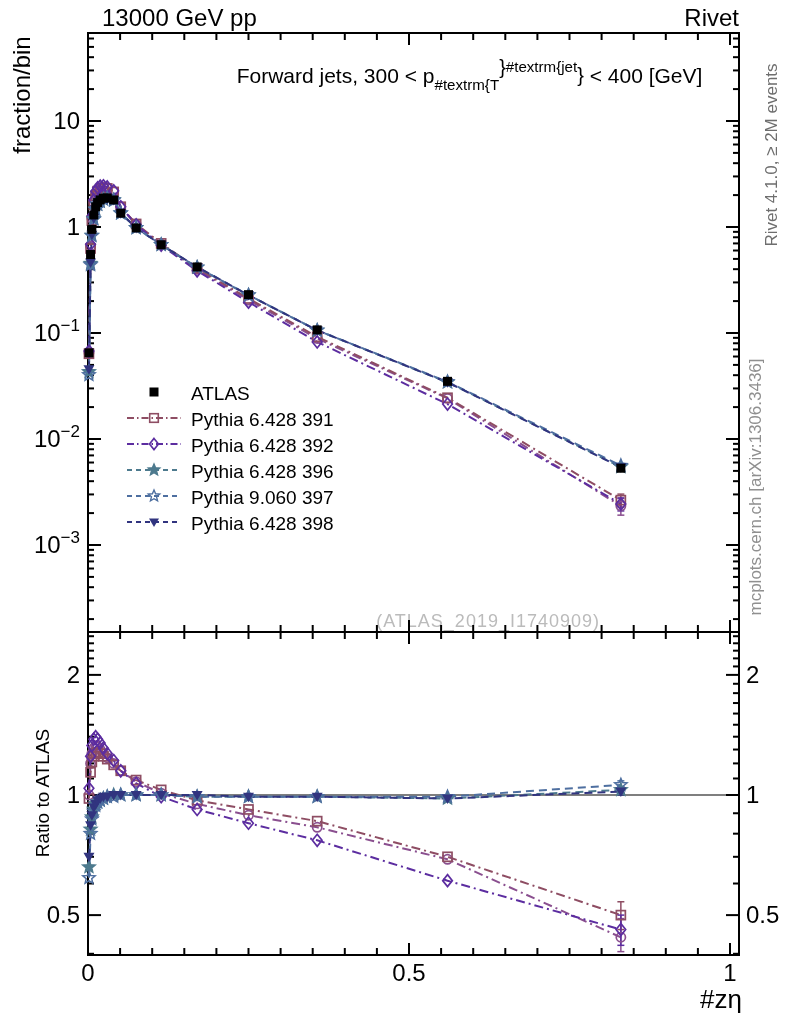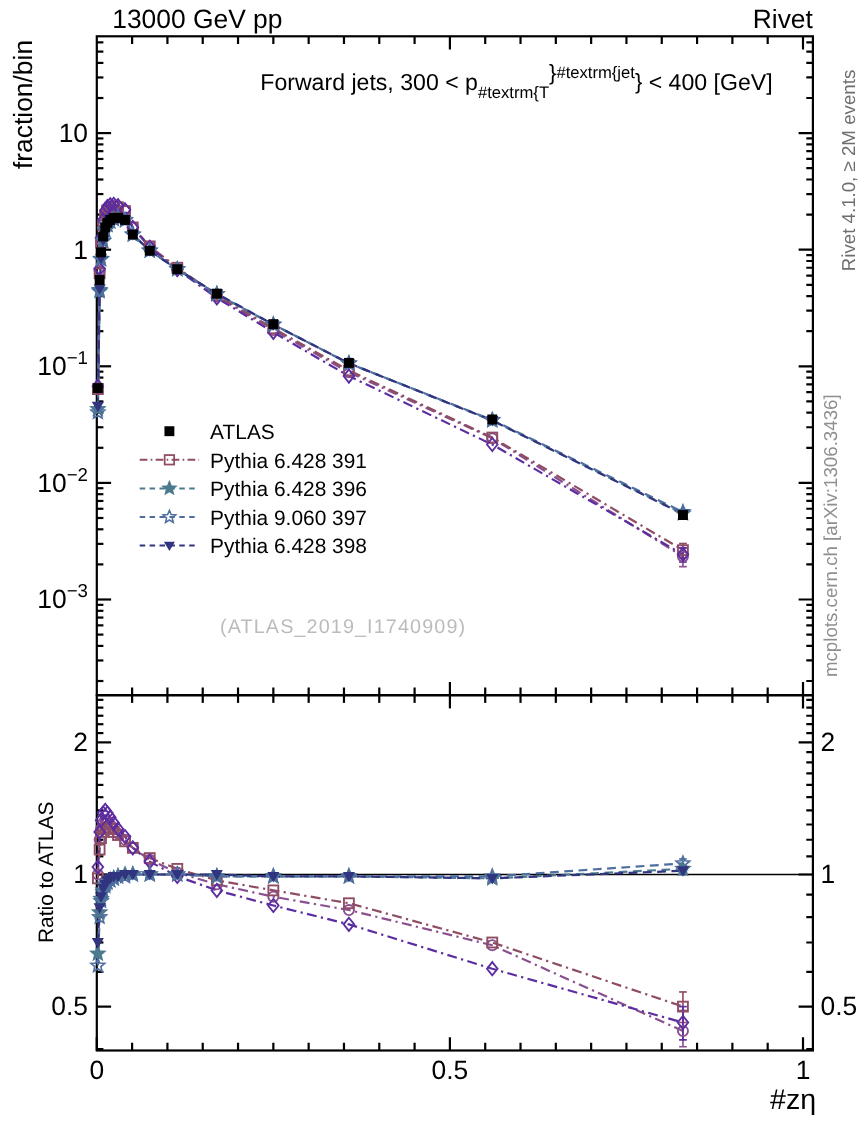--- a/index.html
+++ b/index.html
@@ -15,21 +15,21 @@
   #plot-title .t-brace2{font-size:0.95em;vertical-align:0.05em;}
   #ytitle-top{left:-48px;top:81px;width:140px;height:28px;font-size:24px;text-align:center;
               transform:rotate(-90deg);}
   #ytitle-ratio{left:-20px;top:780px;width:130px;height:26px;font-size:19px;text-align:center;
               transform:rotate(-90deg);}
   #xlabel{right:44px;top:984px;font-size:26px;}
   #note-rivet{left:652px;top:145px;width:240px;height:20px;font-size:17px;color:#6e6e6e;
               text-align:center;transform:rotate(-90deg);white-space:nowrap;}
   #note-mcplots{left:606px;top:477px;width:300px;height:20px;font-size:17px;color:#8f8f8f;
               text-align:center;transform:rotate(-90deg);white-space:nowrap;}
-  #watermark{left:200px;top:559px;width:400px;text-align:left;font-size:18px;color:#bbbbbb;
+  #watermark{left:200px;top:611px;width:400px;text-align:right;font-size:18px;color:#bbbbbb;
               letter-spacing:1px;}
   #legend{left:126px;top:383px;}
   .legend-row{display:flex;align-items:flex-start;height:26px;}
   .legend-icon{width:56px;height:18px;flex:0 0 56px;}
   .legend-label{font-size:19px;margin-left:9px;white-space:nowrap;}
   svg text{font-family:"Liberation Sans", sans-serif;}
 </style>
 </head>
 <body>
 
@@ -587,20 +587,29 @@
         <svg class="legend-icon" width="56" height="18">
           <line x1="1" y1="9" x2="55" y2="9" stroke="#8e4d63" stroke-width="1.8" stroke-dasharray="7 3 1.5 3"></line>
           <g>
             <rect x="23.7" y="4.7" width="8.6" height="8.6" fill="none" stroke="#8e4d63" stroke-width="1.6"></rect>
           </g>
         </svg>
         <span class="legend-label">Pythia 6.428 391</span>
       </div>
       <div class="legend-row">
         <svg class="legend-icon" width="56" height="18">
+          <line x1="1" y1="9" x2="55" y2="9" stroke="#5c2da0" stroke-width="1.8" stroke-dasharray="7 3 1.5 3"></line>
+          <g>
+            <path d="M 28 3.4000000000000004 L 32.5 9 L 28 14.6 L 23.5 9 Z" fill="none" stroke="#5c2da0" stroke-width="1.6"></path>
+          </g>
+        </svg>
+        <span class="legend-label">Pythia 6.428 392</span>
+      </div>
+      <div class="legend-row">
+        <svg class="legend-icon" width="56" height="18">
           <line x1="1" y1="9" x2="55" y2="9" stroke="#4d7a8e" stroke-width="1.8" stroke-dasharray="5 4"></line>
           <g>
             <path d="M28.00 3.00 L29.59 6.82 L33.71 7.15 L30.57 9.83 L31.53 13.85 L28.00 11.70 L24.47 13.85 L25.43 9.83 L22.29 7.15 L26.41 6.82 Z" fill="#4d7a8e" stroke="#4d7a8e" stroke-width="1.4"></path>
           </g>
         </svg>
         <span class="legend-label">Pythia 6.428 396</span>
       </div>
       <div class="legend-row">
         <svg class="legend-icon" width="56" height="18">
           <line x1="1" y1="9" x2="55" y2="9" stroke="#4e6fa0" stroke-width="1.8" stroke-dasharray="5 4"></line>

